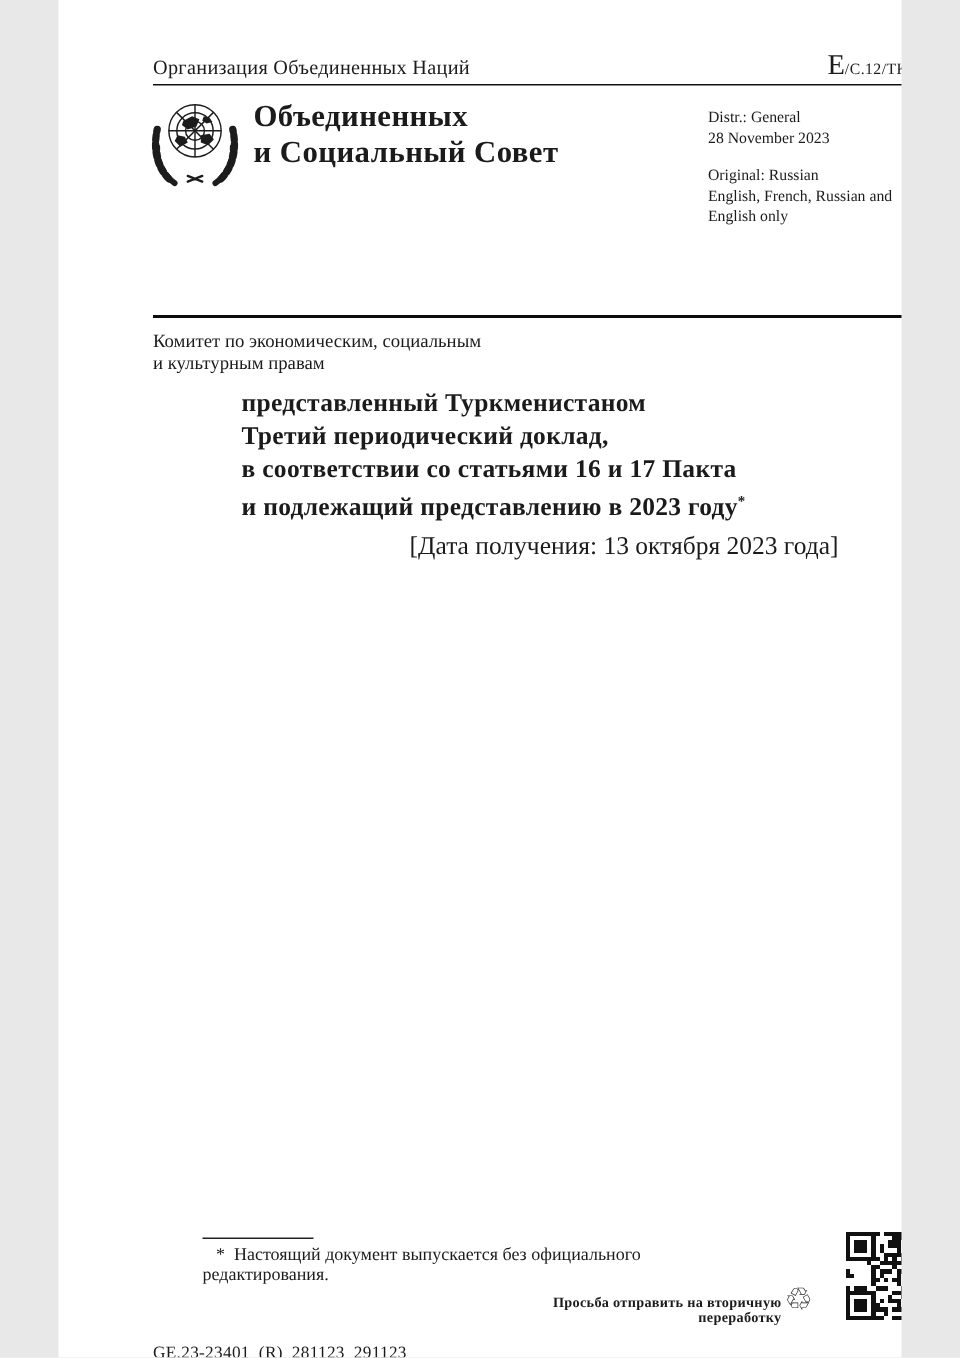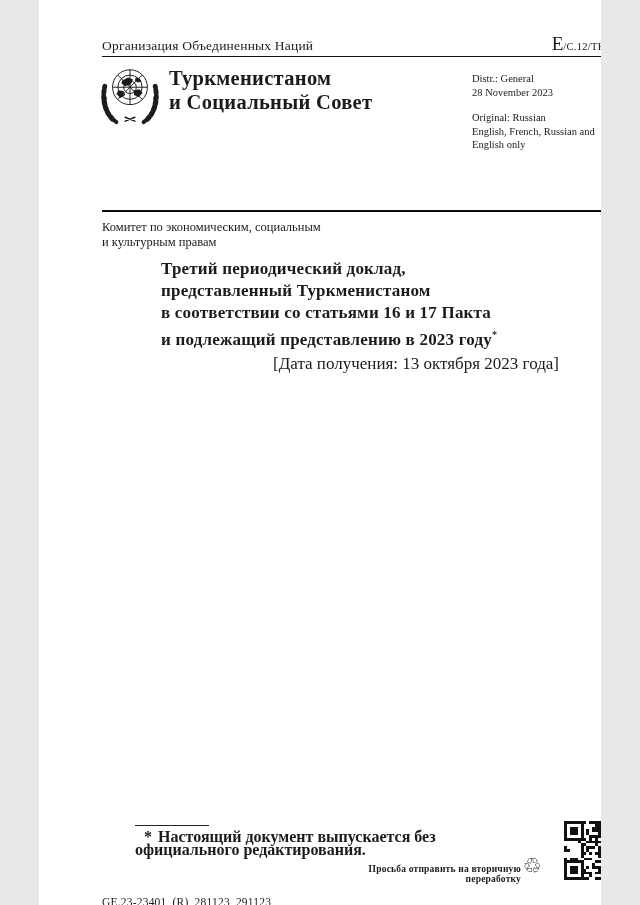--- a/index.html
+++ b/index.html
@@ -90,24 +90,23 @@
   .footnote-sep {
     position: absolute;
     left: 96px; top: 825px;
     width: 74px; height: 0;
     border-top: 1px solid #222;
   }
   .footnote {
     position: absolute;
     left: 96px; top: 830px;
     width: 360px;
-    font-size: 16px;
+    font-size: 12px;
     line-height: 13px;
     text-indent: 9px;
-    font-weight: bold;
   }
   .footnote .marker { padding-right: 6px; }
   .doc-code {
     position: absolute;
     left: 63px; top: 896px;
     font-size: 11.5px;
     word-spacing: 3px;
     letter-spacing: 0.2px;
   }
   .recycle-note {
@@ -165,43 +164,43 @@
         <path d="M14 59 C6 51 3 39 6 25" stroke-width="5" stroke-dasharray="3.2 2.6"></path>
         <path d="M50 59 C58 51 61 39 58 25" stroke-width="5" stroke-dasharray="3.2 2.6"></path>
         <path d="M18 62 C10 56 6 47 6 37" stroke-width="4" stroke-dasharray="3 2.4"></path>
         <path d="M46 62 C54 56 58 47 58 37" stroke-width="4" stroke-dasharray="3 2.4"></path>
         <path d="M27 61 l10 -4 M27 57 l10 4" stroke-width="1.6"></path>
       </g>
     </svg>
   </div>
 
   <div class="council-title">
-    <div>Туркменистаном</div>
+    <div>Объединенных</div>
     <div>и Социальный Совет</div>
   </div>
 
   <div class="distr-block">
     <div>Distr.: General</div>
     <div>28 November 2023</div>
     <div class="gap"></div>
     <div>Original: Russian</div>
     <div>English, French, Russian and</div>
     <div>English only</div>
   </div>
 
   <div class="rule-thick"></div>
 
   <div class="committee">
     <div>Комитет по экономическим, социальным</div>
     <div>и культурным правам</div>
   </div>
 
   <div class="doc-title">
+    <div>представленный Туркменистаном</div>
     <div>Третий периодический доклад,</div>
-    <div>представленный Туркменистаном</div>
     <div>в соответствии со статьями 16 и 17 Пакта</div>
     <div><span>и подлежащий представлению в 2023 году</span><sup>*</sup></div>
   </div>
 
   <div class="date-received">[Дата получения: 13 октября 2023 года]</div>
 
   <div class="footnote-sep"></div>
   <div class="footnote"><span class="marker">*</span><span>Настоящий документ выпускается без официального редактирования.</span></div>
 
   <div class="doc-code">GE.23-23401 (R) 281123 291123</div>

